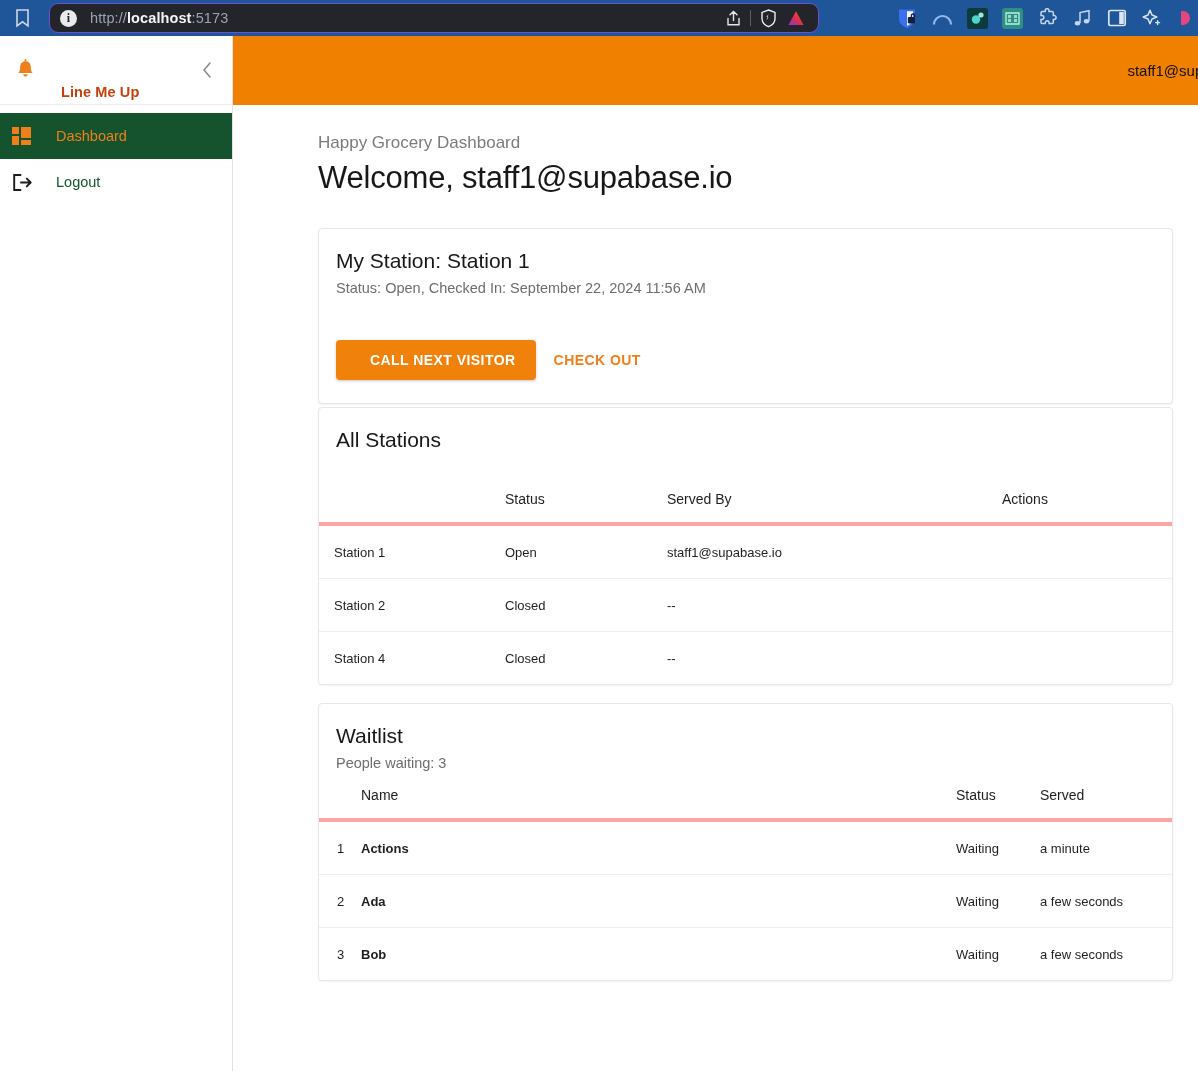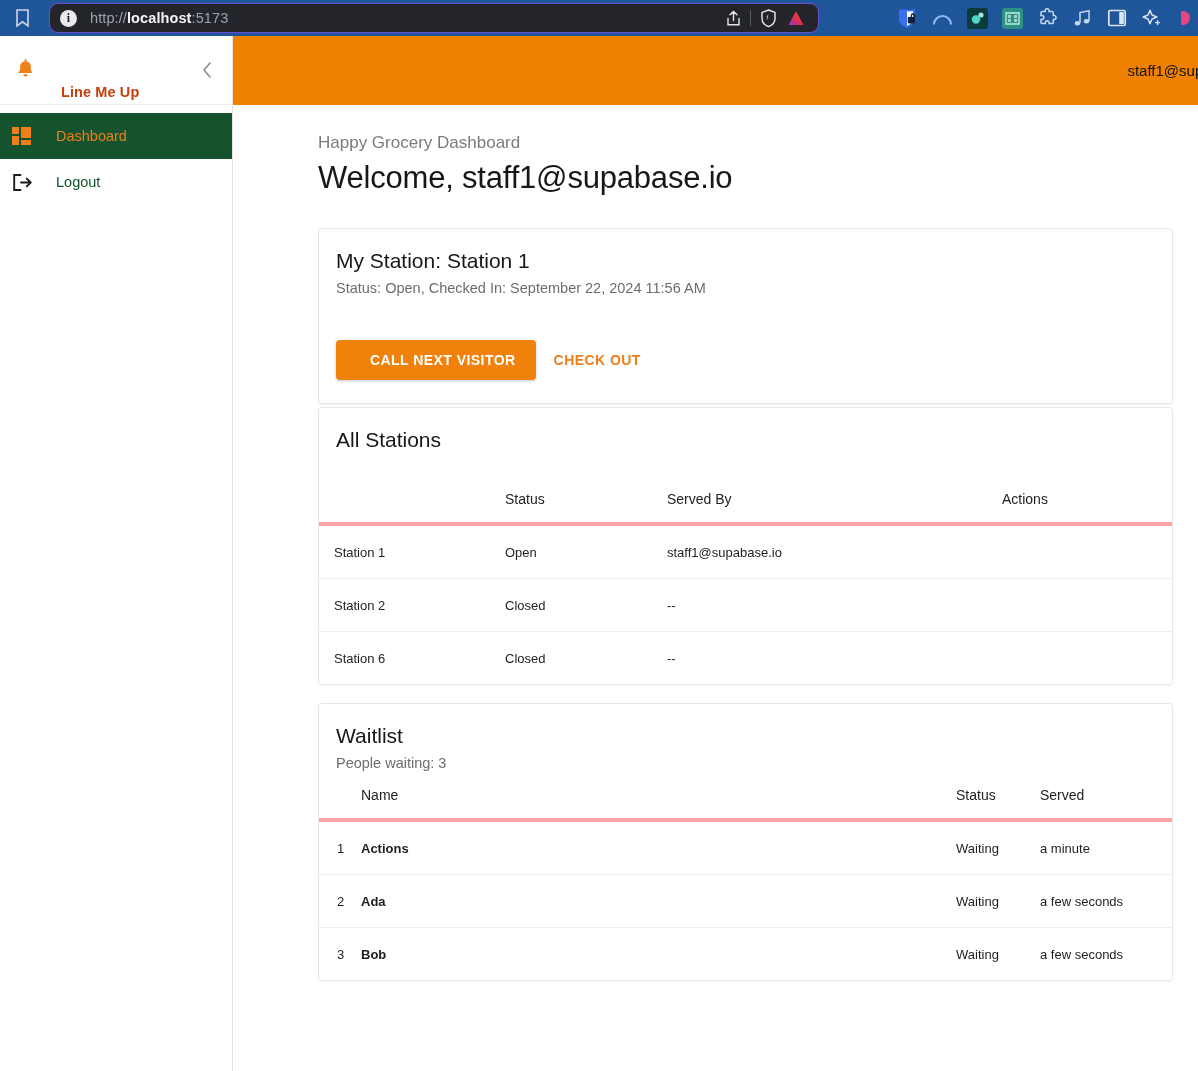--- a/index.html
+++ b/index.html
@@ -377,21 +377,21 @@
           <td class="c-served">staff1@supabase.io</td>
           <td class="c-actions"></td>
         </tr>
         <tr>
           <td class="c-name">Station 2</td>
           <td class="c-status">Closed</td>
           <td class="c-served">--</td>
           <td class="c-actions"></td>
         </tr>
         <tr>
-          <td class="c-name">Station 6</td>
+          <td class="c-name">Station 4</td>
           <td class="c-status">Closed</td>
           <td class="c-served">--</td>
           <td class="c-actions"></td>
         </tr>
       </tbody>
     </table>
   </div>
 
   <div class="card waitlist">
     <div class="card-pad" style="padding-bottom:0">

